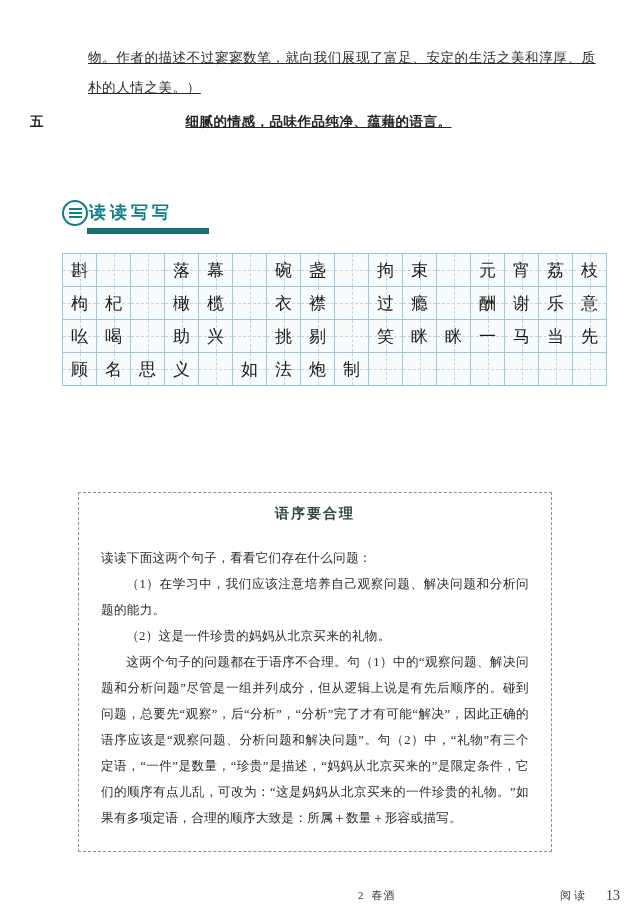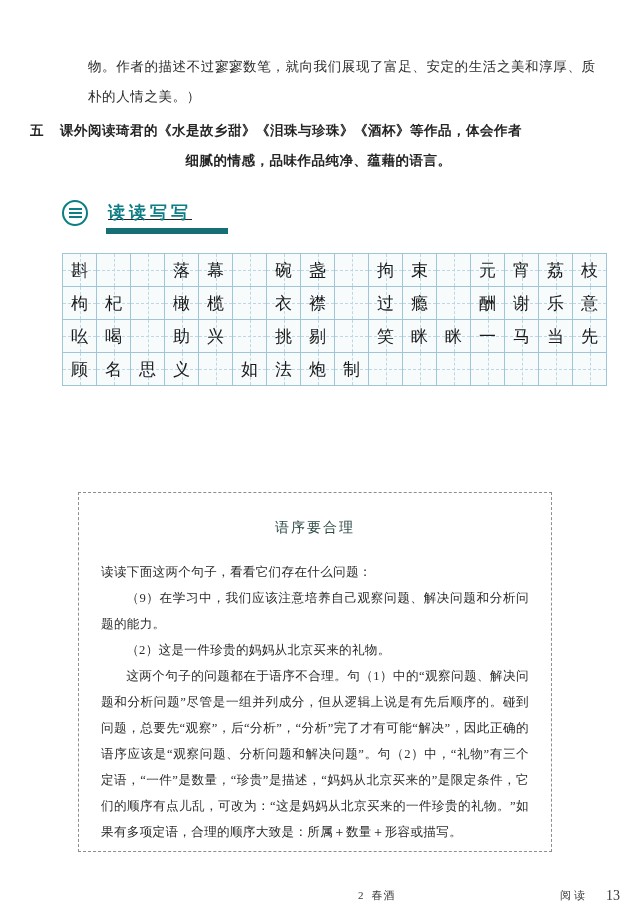--- a/index.html
+++ b/index.html
@@ -13,22 +13,23 @@
     height: 918px;
     position: relative;
     font-family: "Liberation Serif", "DejaVu Serif", serif;
     color: #242424;
     overflow: hidden;
   }
 
   
   #top-exercises {
     position: absolute;
-    left: 0; top: 52px;
+    left: 0; top: 43px;
     width: 577px;
+    text-decoration: underline;
   }
   .para-line {
     font-size: 13.5px;
     line-height: 30px;
     letter-spacing: 0.6px;
     color: #2b2b2b;
     white-space: nowrap;
   }
   .para-cont { margin-left: 88px; }
   .ex-item {
@@ -73,23 +74,22 @@
     background: #ffffff;
   }
   .sec-badge i {
     display: block;
     width: 13px;
     height: 1.8px;
     background: #0d7d86;
   }
   .sec-badge i.mid { width: 13px; }
   .sec-title-wrap {
-    margin-left: 20px;
-    position: relative;
-    text-decoration: underline;
+    margin-left: 1px;
+    position: relative;
   }
   .sec-title {
     font-size: 17px;
     font-weight: bold;
     color: #0d7d86;
     letter-spacing: 4px;
     line-height: 22px;
   }
   .sec-underline {
     position: absolute;
@@ -145,24 +145,24 @@
     left: 78px; top: 492px;
     width: 474px;
     height: 360px;
     box-sizing: border-box;
     border: 1px dashed #8e8e8e;
     background: #ffffff;
   }
   .tip-title {
     text-align: center;
     font-size: 14px;
-    font-weight: normal;
+    font-weight: bold;
     color: #2d4a45;
     letter-spacing: 2px;
-    margin-top: 26px;
+    margin-top: 12px;
   }
   .tip-body {
     margin: 22px 22px 4px 22px;
     font-size: 12.6px;
     line-height: 26px;
     letter-spacing: 0.3px;
     text-align: justify;
     color: #2a2a2a;
   }
   .tip-body p { margin: 0; }
@@ -198,21 +198,20 @@
 </head>
 <body>
 
 <div id="top-exercises">
   <div class="para-line para-cont">物。作者的描述不过寥寥数笔，就向我们展现了富足、安定的生活之美和淳厚、质</div>
   <div class="para-line para-cont">朴的人情之美。）</div>
 
   <div class="ex-item">
     <span class="ex-num">五</span>
     <div class="ex-text">
-      <span class="l1">课外阅读琦君的《水是故乡甜》《泪珠与珍珠》《酒杯》等作品，体会作者</span>
       <span class="l2">细腻的情感，品味作品纯净、蕴藉的语言。</span>
     </div>
   </div>
 </div>
 
 <div id="section-heading">
   <div class="sec-badge">
     <i></i>
     <i class="mid"></i>
     <i></i>
@@ -297,21 +296,21 @@
       <td><span></span></td>
       <td><span></span></td>
     </tr>
   </tbody>
 </table>
 
 <div id="tip-box">
   <div class="tip-title">语序要合理</div>
   <div class="tip-body">
     <p>读读下面这两个句子，看看它们存在什么问题：</p>
-    <p class="indent">（9）在学习中，我们应该注意培养自己观察问题、解决问题和分析问题的能力。</p>
+    <p class="indent">（1）在学习中，我们应该注意培养自己观察问题、解决问题和分析问题的能力。</p>
     <p class="indent">（2）这是一件珍贵的妈妈从北京买来的礼物。</p>
     <p class="indent">这两个句子的问题都在于语序不合理。句（1）中的“观察问题、解决问题和分析问题”尽管是一组并列成分，但从逻辑上说是有先后顺序的。碰到问题，总要先“观察”，后“分析”，“分析”完了才有可能“解决”，因此正确的语序应该是“观察问题、分析问题和解决问题”。句（2）中，“礼物”有三个定语，“一件”是数量，“珍贵”是描述，“妈妈从北京买来的”是限定条件，它们的顺序有点儿乱，可改为：“这是妈妈从北京买来的一件珍贵的礼物。”如果有多项定语，合理的顺序大致是：所属＋数量＋形容或描写。</p>
   </div>
 </div>
 
 <div id="page-footer">
   <div id="footer-chapter">
     <span class="num">2</span><span>春酒</span>
   </div>
   <div id="footer-section">阅读</div>

